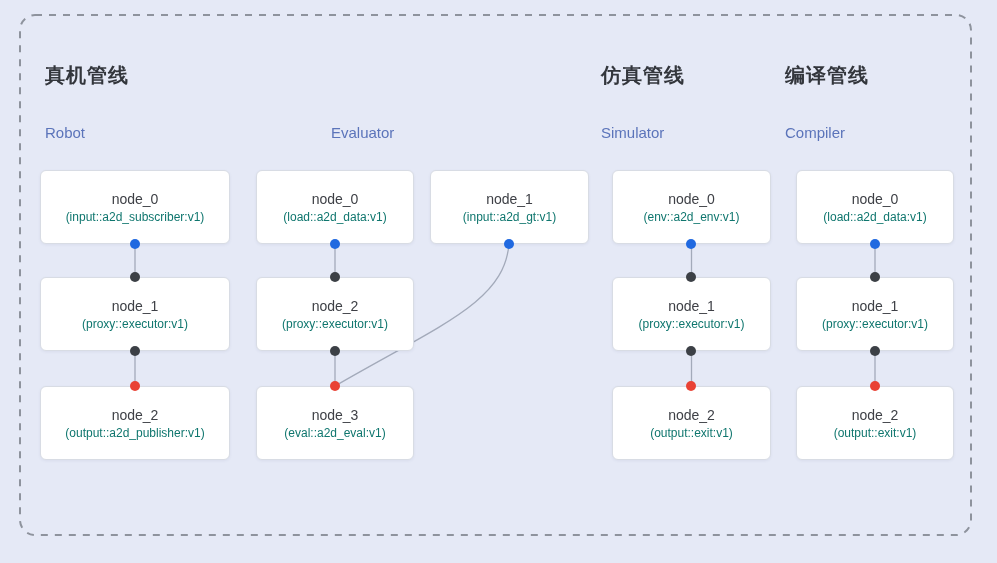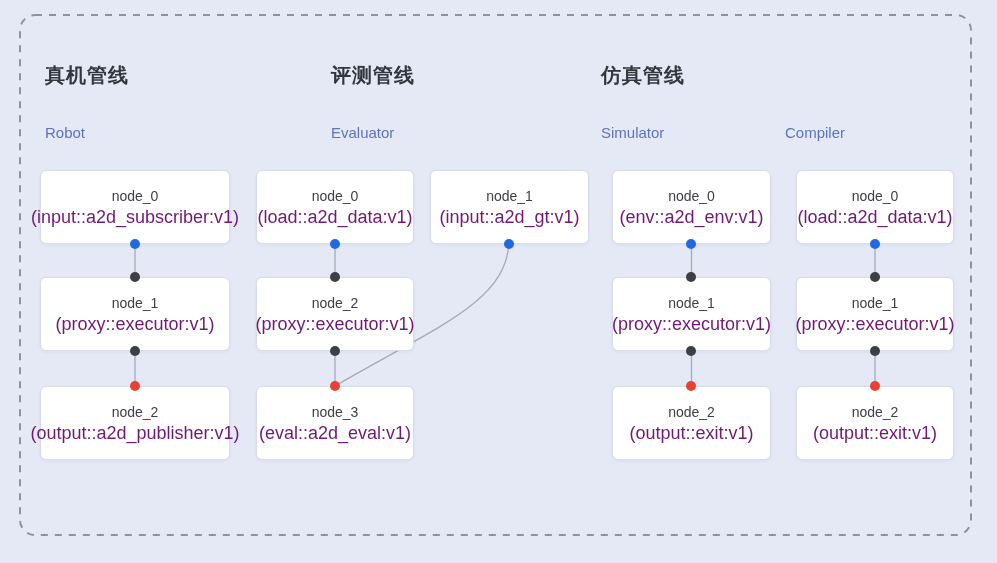--- a/index.html
+++ b/index.html
@@ -13,21 +13,21 @@
   .hc-evaluator{left:331px;}
   .hc-simulator{left:601px;}
   .hc-compiler{left:785px;}
   .node-box{
     position:absolute;height:74px;background:#ffffff;
     border:1px solid #d8dce4;border-radius:6px;box-sizing:border-box;
     display:flex;flex-direction:column;align-items:center;justify-content:center;
     gap:5px;z-index:2;box-shadow:0 1px 3px rgba(60,70,110,0.07);
   }
   .node-name{font-size:14px;color:#3e4046;line-height:1;}
-  .node-type{font-size:18px;color:#701a75;line-height:1;}
+  .node-type{font-size:12px;color:#0f766e;line-height:1;}
   .col-r{left:40px;width:190px;}
   .col-ea{left:256px;width:158px;}
   .col-eb{left:430px;width:159px;}
   .col-s{left:612px;width:159px;}
   .col-c{left:796px;width:158px;}
   .row0{top:170px;}
   .row1{top:277px;}
   .row2{top:386px;}
   .port{position:absolute;width:10px;height:10px;border-radius:50%;z-index:4;}
   .port-blue{background:#2069e0;}
@@ -51,24 +51,24 @@
 
     <line x1="691.5" y1="244" x2="691.5" y2="277" stroke="#a3aaba" stroke-width="1.3"></line>
     <line x1="691.5" y1="351" x2="691.5" y2="386" stroke="#a3aaba" stroke-width="1.3"></line>
 
     <line x1="875" y1="244" x2="875" y2="277" stroke="#a3aaba" stroke-width="1.3"></line>
     <line x1="875" y1="351" x2="875" y2="386" stroke="#a3aaba" stroke-width="1.3"></line>
   </svg>
 
   <div class="hdr hdr-zh hc-robot">真机管线</div>
   <div class="hdr hdr-en hc-robot">Robot</div>
-  <div class="hdr hdr-zh hc-evaluator">评测管线</div>
   <div class="hdr hdr-en hc-evaluator">Evaluator</div>
   <div class="hdr hdr-en hc-simulator">Simulator</div>
   <div class="hdr hdr-zh hc-simulator">仿真管线</div>
+  <div class="hdr hdr-zh hc-compiler">编译管线</div>
   <div class="hdr hdr-en hc-compiler">Compiler</div>
 
   <div class="node-box col-r row0">
     <div class="node-name">node_0</div>
     <div class="node-type">(input::a2d_subscriber:v1)</div>
   </div>
   <div class="node-box col-r row1">
     <div class="node-name">node_1</div>
     <div class="node-type">(proxy::executor:v1)</div>
   </div>

